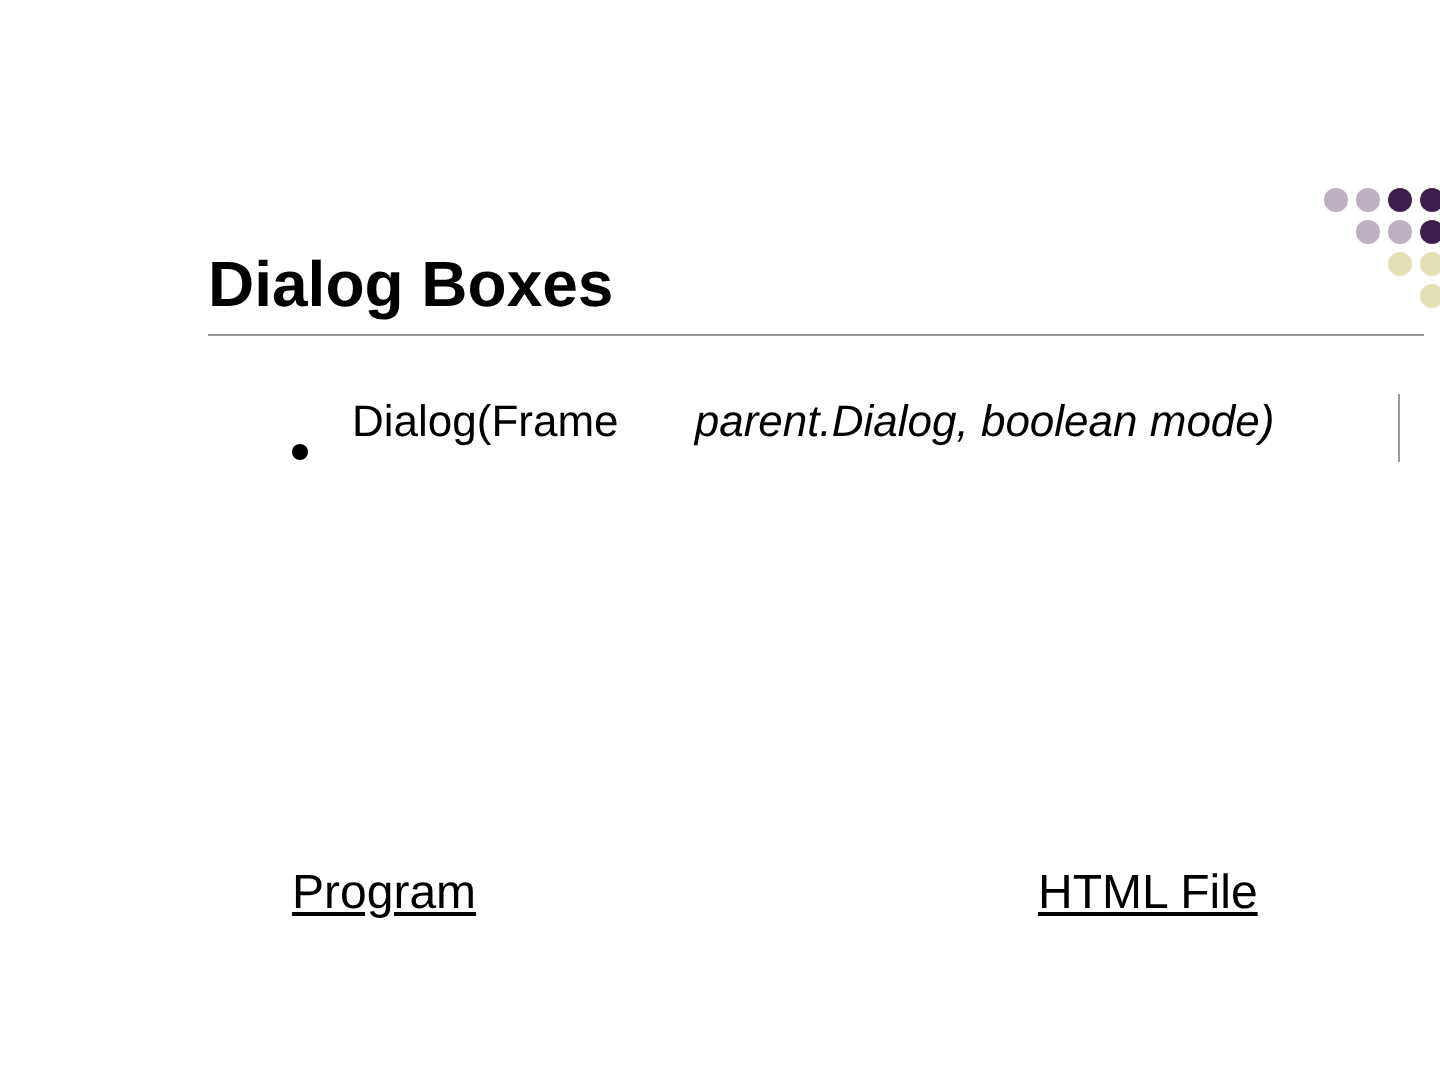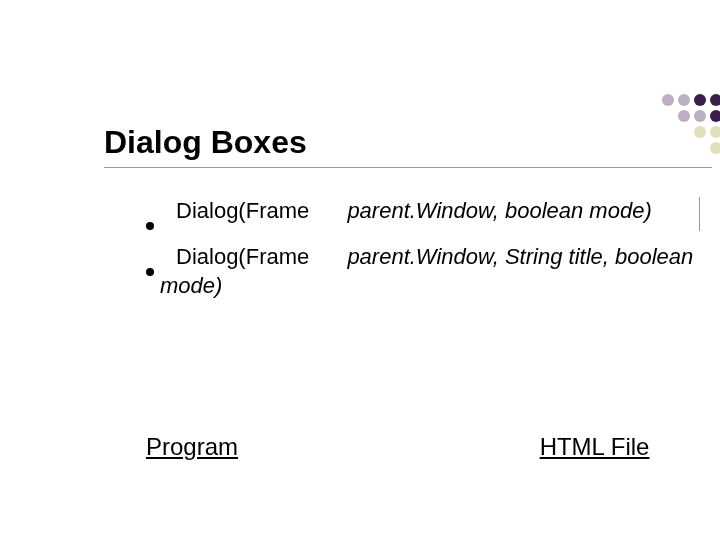--- a/index.html
+++ b/index.html
@@ -40,21 +40,21 @@
   .italic { font-style: italic; }
   .links {
     position: absolute;
     bottom: 95px;
     left: 50px;
     right: 50px;
     display: flex;
     font-size: 24px;
   }
   .links .left { flex: 0 0 58%; }
-  .links .right { flex: 1; text-align: center; }
+  .links .right { flex: 1; }
   .link { text-decoration: underline; cursor: pointer; color: #000; }
   
   .deco {
     position: absolute;
     top: 14px;
     right: 14px;
     display: grid;
     grid-template-columns: repeat(6, 12px);
     grid-template-rows: repeat(6, 12px);
     gap: 4px;
@@ -120,25 +120,21 @@
       <span class="empty"></span>
       <span class="c-orange"></span>
   </div>
 
   <h1 class="title">Dialog Boxes</h1>
   <div class="rule-stub"></div>
 
   <ul class="bullets">
     <li>
       <span class="dot"></span>
-      <span>Dialog(Frame </span><span class="italic">parent.Window, boolean mode)</span>
-    </li>
-    <li>
-      <span class="dot"></span>
-      <span>Dialog(Frame </span><span class="italic">parent.Window, String title, boolean mode)</span>
+      <span>Dialog(Frame </span><span class="italic">parent.Dialog, boolean mode)</span>
     </li>
   </ul>
 
   <div class="links">
     <div class="left">
       <span class="link">Program</span>
     </div>
     <div class="right">
       <span class="link">HTML File</span>
     </div>

